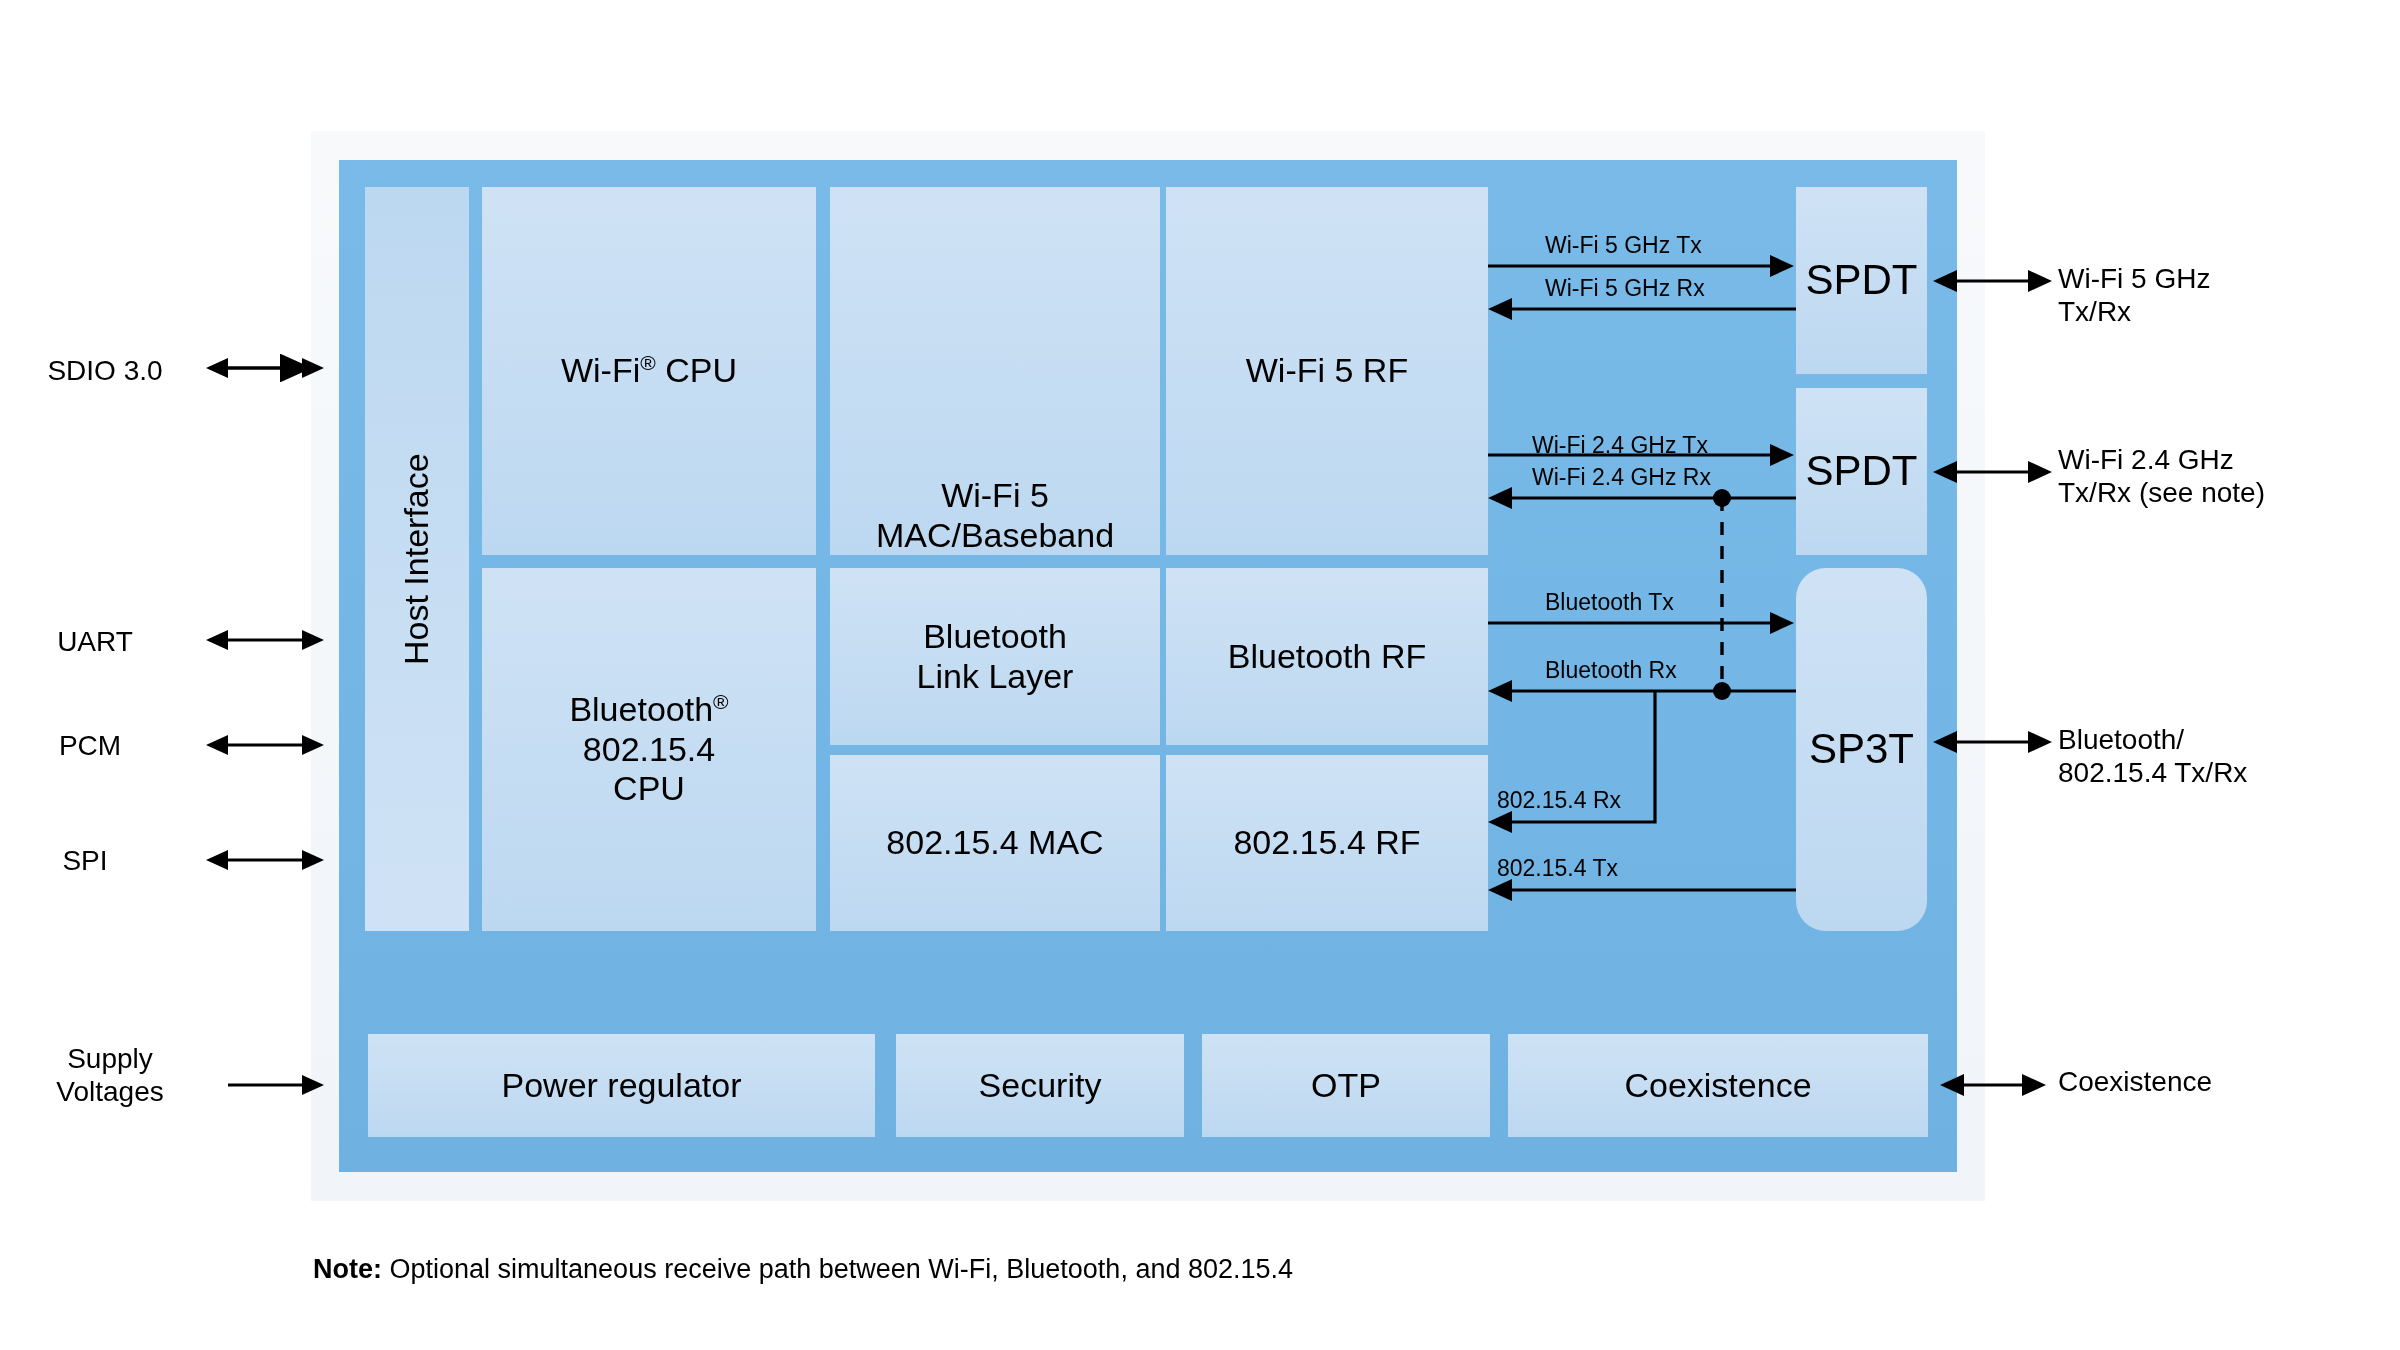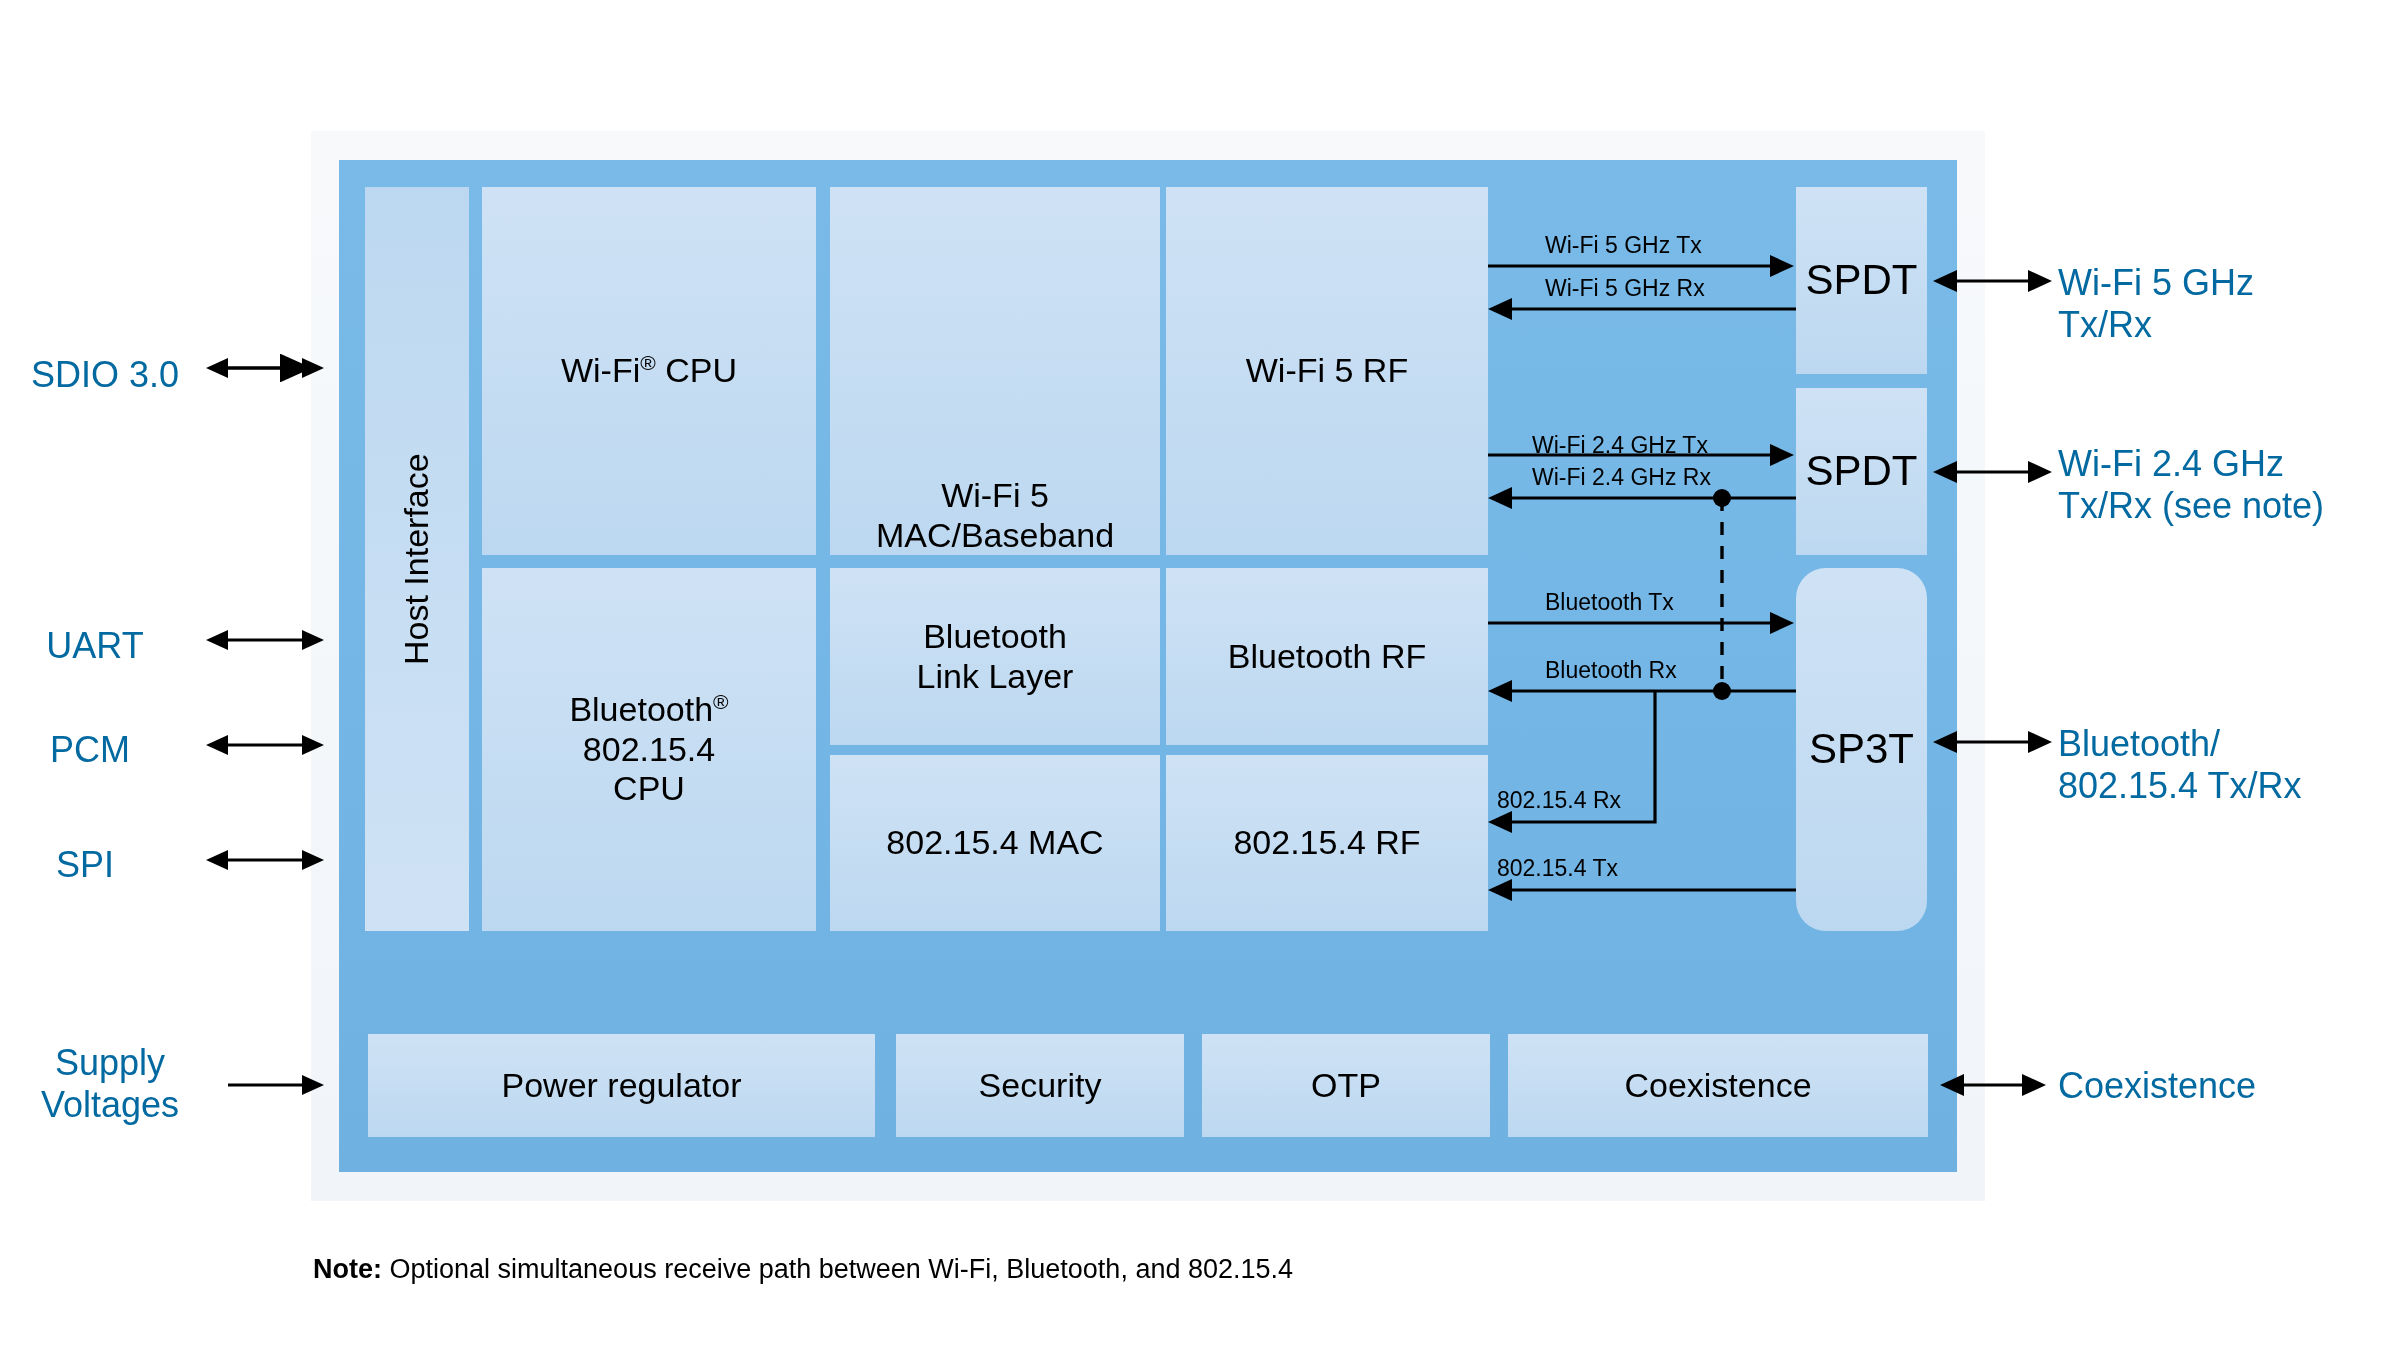--- a/index.html
+++ b/index.html
@@ -30,21 +30,21 @@
     box-sizing:border-box;
   }
   .blk.vert{
     writing-mode:vertical-rl;transform:rotate(180deg);
     font-size:34px;
   }
   .sup{font-size:0.62em;vertical-align:super;line-height:0;}
 
   
   .olabel{
-    position:absolute;font-size:36px;line-height:1.18;color:#0369a1;white-space:pre-line;
+    position:absolute;font-size:28px;line-height:1.18;color:#000000;white-space:pre-line;
   }
   .olabel.right{text-align:left;}
   .olabel.left{text-align:center;margin-top:7px;}
 
   
   .sig{
     position:absolute;font-size:23px;color:#000;white-space:nowrap;
   }
 
   

